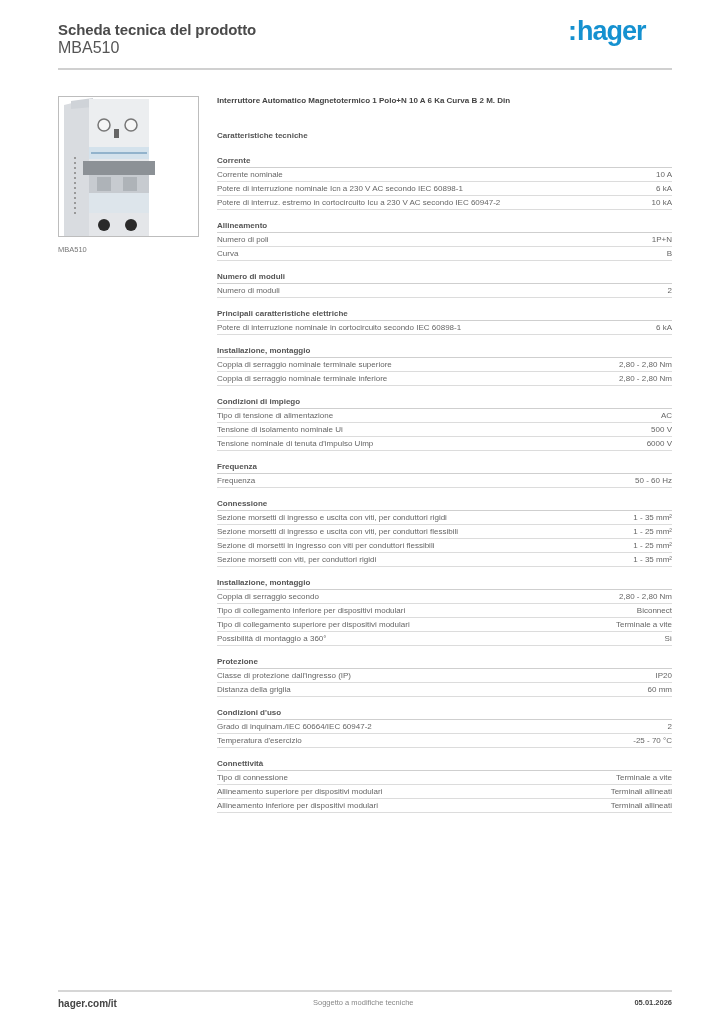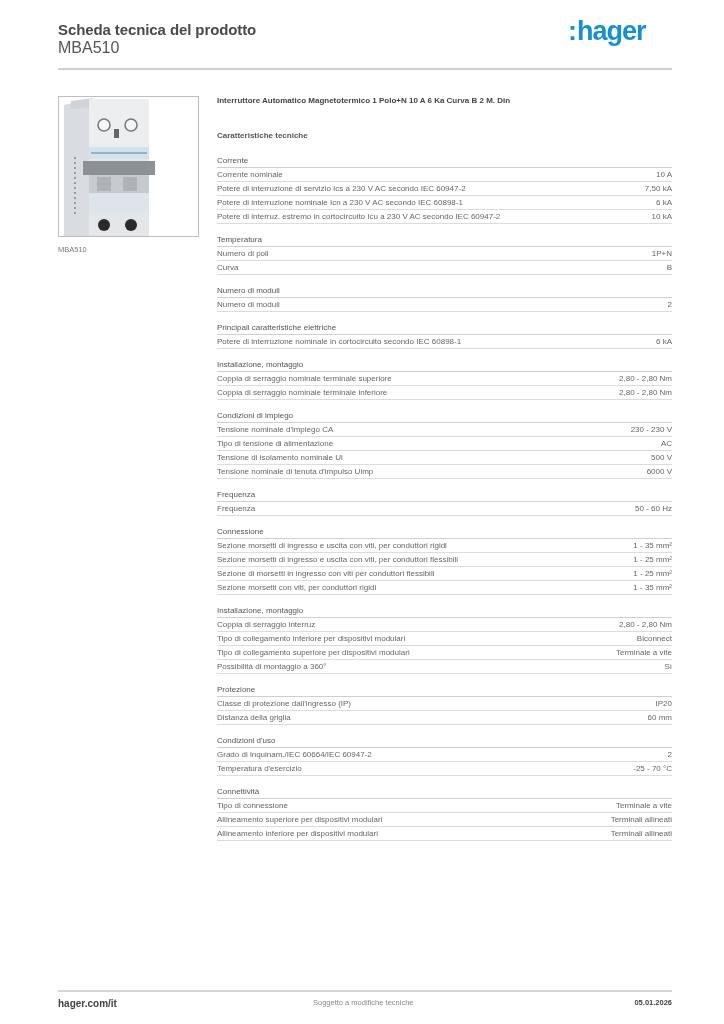--- a/index.html
+++ b/index.html
@@ -12,21 +12,21 @@
   .header-rule { position: absolute; left: 58px; top: 68px; width: 614px; height: 2px; background: #d0d0d0; }
 
   .product-image { position: absolute; left: 58px; top: 96px; width: 141px; height: 141px; border: 1px solid #bdbdbd; background: #fff; box-sizing: border-box; overflow: hidden; }
   .caption { position: absolute; left: 58px; top: 245px; font-size: 7.5px; color: #777; }
 
   .desc { position: absolute; left: 217px; top: 96px; font-size: 8px; font-weight: bold; color: #444; }
   .subtitle { position: absolute; left: 217px; top: 131px; font-size: 8px; font-weight: bold; color: #555; }
 
   .specs { position: absolute; left: 217px; top: 154px; width: 455px; }
   .section { margin-bottom: 9px; }
-  .section-title { font-size: 8px; font-weight: normal; color: #555; height: 13px; line-height: 13px; border-bottom: 1.5px solid #cfcfcf; }
+  .section-title { font-size: 8px; font-weight: bold; color: #555; height: 13px; line-height: 13px; border-bottom: 1.5px solid #cfcfcf; }
   .row { display: flex; justify-content: space-between; font-size: 8px; color: #666; height: 13px; line-height: 13px; border-bottom: 1.5px solid #dcdcdc; }
   .row .label { white-space: nowrap; }
   .row .value { white-space: nowrap; }
 
   .footer-rule { position: absolute; left: 58px; top: 990px; width: 614px; height: 1.5px; background: #d6d6d6; }
   .footer-left { position: absolute; left: 58px; top: 998px; font-size: 10px; font-weight: bold; color: #444; }
   .footer-center { position: absolute; left: 313px; top: 998px; font-size: 7.5px; color: #888; }
   .footer-right { position: absolute; right: 52px; top: 998px; font-size: 7.5px; font-weight: bold; color: #444; }
 </style>
 </head>
@@ -74,34 +74,30 @@
 <div class="subtitle">Caratteristiche tecniche</div>
 
 <div class="specs" id="specs">
     <div class="section">
       <div class="section-title">Corrente</div>
       <div class="row">
         <span class="label">Corrente nominale</span>
         <span class="value">10 A</span>
       </div>
       <div class="row">
-        <span class="label">Potere di interruzione di servizio Ics a 230 V AC secondo IEC 60947-2</span>
-        <span class="value">7,50 kA</span>
-      </div>
-      <div class="row">
         <span class="label">Potere di interruzione nominale Icn a 230 V AC secondo IEC 60898-1</span>
         <span class="value">6 kA</span>
       </div>
       <div class="row">
         <span class="label">Potere di interruz. estremo in cortocircuito Icu a 230 V AC secondo IEC 60947-2</span>
         <span class="value">10 kA</span>
       </div>
     </div>
     <div class="section">
-      <div class="section-title">Temperatura</div>
+      <div class="section-title">Allineamento</div>
       <div class="row">
         <span class="label">Numero di poli</span>
         <span class="value">1P+N</span>
       </div>
       <div class="row">
         <span class="label">Curva</span>
         <span class="value">B</span>
       </div>
     </div>
     <div class="section">
@@ -125,24 +121,20 @@
         <span class="value">2,80 - 2,80 Nm</span>
       </div>
       <div class="row">
         <span class="label">Coppia di serraggio nominale terminale inferiore</span>
         <span class="value">2,80 - 2,80 Nm</span>
       </div>
     </div>
     <div class="section">
       <div class="section-title">Condizioni di impiego</div>
       <div class="row">
-        <span class="label">Tensione nominale d'impiego CA</span>
-        <span class="value">230 - 230 V</span>
-      </div>
-      <div class="row">
         <span class="label">Tipo di tensione di alimentazione</span>
         <span class="value">AC</span>
       </div>
       <div class="row">
         <span class="label">Tensione di isolamento nominale Ui</span>
         <span class="value">500 V</span>
       </div>
       <div class="row">
         <span class="label">Tensione nominale di tenuta d'impulso Uimp</span>
         <span class="value">6000 V</span>
@@ -170,21 +162,21 @@
         <span class="value">1 - 25 mm²</span>
       </div>
       <div class="row">
         <span class="label">Sezione morsetti con viti, per conduttori rigidi</span>
         <span class="value">1 - 35 mm²</span>
       </div>
     </div>
     <div class="section">
       <div class="section-title">Installazione, montaggio</div>
       <div class="row">
-        <span class="label">Coppia di serraggio interruz</span>
+        <span class="label">Coppia di serraggio secondo</span>
         <span class="value">2,80 - 2,80 Nm</span>
       </div>
       <div class="row">
         <span class="label">Tipo di collegamento inferiore per dispositivi modulari</span>
         <span class="value">Biconnect</span>
       </div>
       <div class="row">
         <span class="label">Tipo di collegamento superiore per dispositivi modulari</span>
         <span class="value">Terminale a vite</span>
       </div>

